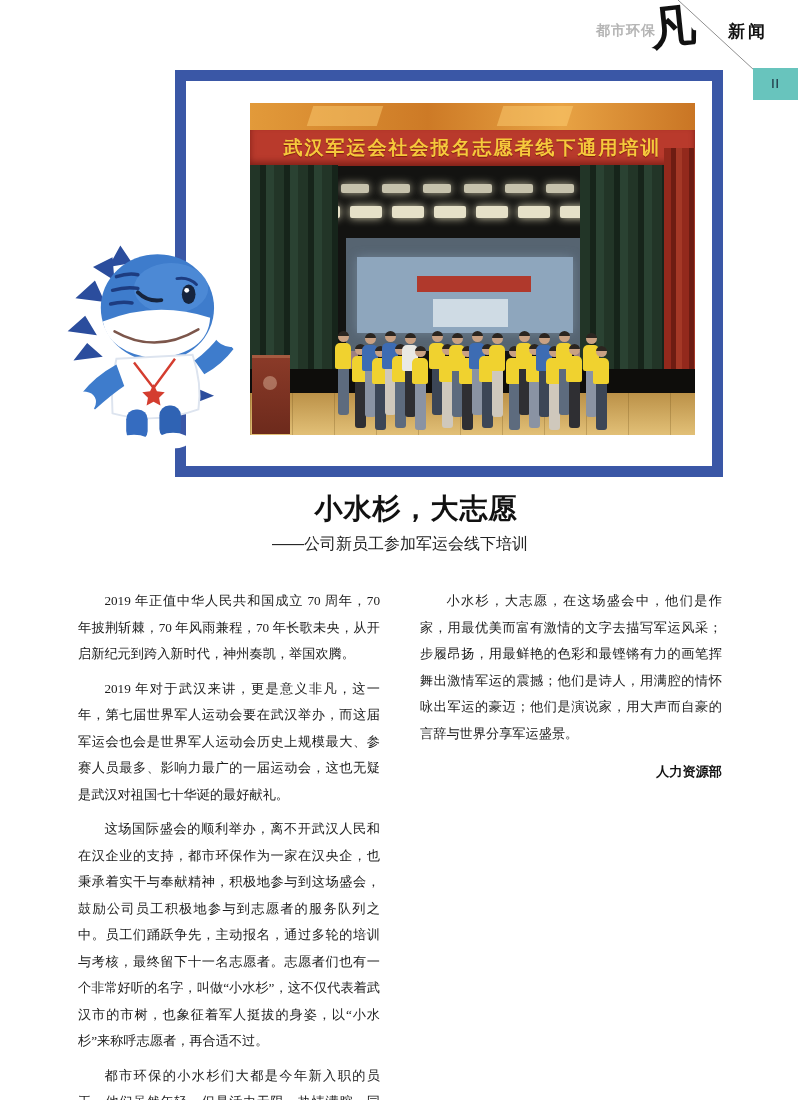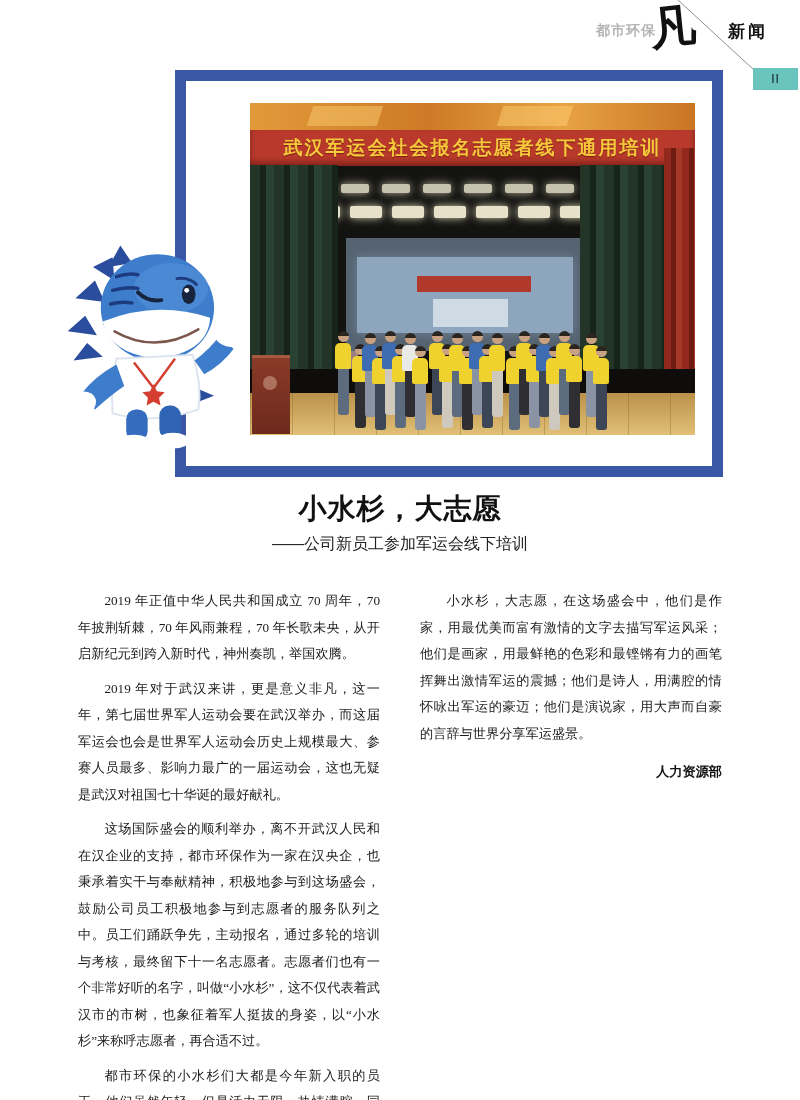--- a/index.html
+++ b/index.html
@@ -15,21 +15,21 @@
   .masthead-glyph{
     position:absolute;left:650px;top:4px;font-size:46px;font-weight:bold;color:#111;
     font-family:"DejaVu Serif",serif;transform:rotate(-6deg);line-height:1;
   }
   .section-label{
     position:absolute;left:728px;top:20px;font-size:17px;font-weight:bold;
     letter-spacing:3px;color:#111;font-family:"Liberation Sans",sans-serif;
   }
   .pointer-svg{position:absolute;left:620px;top:0;width:180px;height:80px;}
   .page-badge{
-    position:absolute;left:753px;top:68px;width:45px;height:22px;background:#68c4bd;
+    position:absolute;left:753px;top:68px;width:45px;height:32px;background:#68c4bd;
     color:#0f172a;display:flex;align-items:center;justify-content:center;
     font-size:12px;letter-spacing:1px;font-family:"Liberation Sans",sans-serif;
   }
   
   .photo-frame{
     position:absolute;left:175px;top:70px;width:548px;height:407px;
     border:11px solid #3a57a6;background:#ffffff;box-sizing:border-box;z-index:1;
   }
   .photo{
     position:absolute;left:250px;top:103px;width:445px;height:332px;overflow:hidden;
@@ -85,21 +85,21 @@
   .stage-podium i{position:absolute;left:11px;top:18px;width:14px;height:14px;border-radius:50%;background:rgba(255,230,200,.35);}
   .photo-people{position:absolute;left:0;top:0;width:100%;height:100%;}
   .person{position:absolute;width:16px;display:flex;flex-direction:column;align-items:center;}
   .p-head{width:11px;height:11px;border-radius:50%;background:linear-gradient(#2b2520 42%,#c9a183 44%);}
   .p-torso{width:16px;height:26px;border-radius:5px 5px 2px 2px;margin-top:1px;}
   .p-legs{width:11px;height:46px;border-radius:0 0 3px 3px;}
   
   .mascot{position:absolute;left:52px;top:236px;width:205px;height:218px;z-index:3;}
   
   .article-title{
-    position:absolute;left:70px;top:490px;width:660px;text-align:center;
+    position:absolute;left:86px;top:490px;width:660px;text-align:center;
     font-size:28px;font-weight:bold;letter-spacing:1px;color:#111;
     font-family:"Liberation Sans",sans-serif;
   }
   .article-subtitle{
     position:absolute;left:70px;top:534px;width:660px;text-align:center;
     font-size:16px;color:#222;font-family:"Liberation Sans",sans-serif;
   }
   .article-body{
     position:absolute;left:70px;top:580px;width:660px;display:flex;gap:24px;
     font-size:13.2px;line-height:26.5px;text-align:justify;color:#1b1b1b;
@@ -334,18 +334,18 @@
   <div class="article-subtitle">——公司新员工参加军运会线下培训</div>
 
   <div class="article-body">
     <div class="article-col">
       <p>2019 年正值中华人民共和国成立 70 周年，70 年披荆斩棘，70 年风雨兼程，70 年长歌未央，从开启新纪元到跨入新时代，神州奏凯，举国欢腾。</p>
       <p>2019 年对于武汉来讲，更是意义非凡，这一年，第七届世界军人运动会要在武汉举办，而这届军运会也会是世界军人运动会历史上规模最大、参赛人员最多、影响力最广的一届运动会，这也无疑是武汉对祖国七十华诞的最好献礼。</p>
       <p>这场国际盛会的顺利举办，离不开武汉人民和在汉企业的支持，都市环保作为一家在汉央企，也秉承着实干与奉献精神，积极地参与到这场盛会，鼓励公司员工积极地参与到志愿者的服务队列之中。员工们踊跃争先，主动报名，通过多轮的培训与考核，最终留下十一名志愿者。志愿者们也有一个非常好听的名字，叫做“小水杉”，这不仅代表着武汉市的市树，也象征着军人挺拔的身姿，以“小水杉”来称呼志愿者，再合适不过。</p>
       <p>都市环保的小水杉们大都是今年新入职的员工，他们虽然年轻，但是活力无限，热情满腔，同时也深知自己的一</p>
     </div>
     <div class="article-col">
-      <p>小水杉，大志愿，在这场盛会中，他们是作家，用最优美而富有激情的文字去描写军运风采；他们是画家，用最鲜艳的色彩和最铿锵有力的画笔挥舞出激情军运的震撼；他们是诗人，用满腔的情怀咏出军运的豪迈；他们是演说家，用大声而自豪的言辞与世界分享军运盛景。</p>
+      <p>小水杉，大志愿，在这场盛会中，他们是作家，用最优美而富有激情的文字去描写军运风采；步履昂扬，用最鲜艳的色彩和最铿锵有力的画笔挥舞出激情军运的震撼；他们是诗人，用满腔的情怀咏出军运的豪迈；他们是演说家，用大声而自豪的言辞与世界分享军运盛景。</p>
       <p class="article-signature">人力资源部</p>
     </div>
   </div>
 
 </div>
 
 </body></html>

